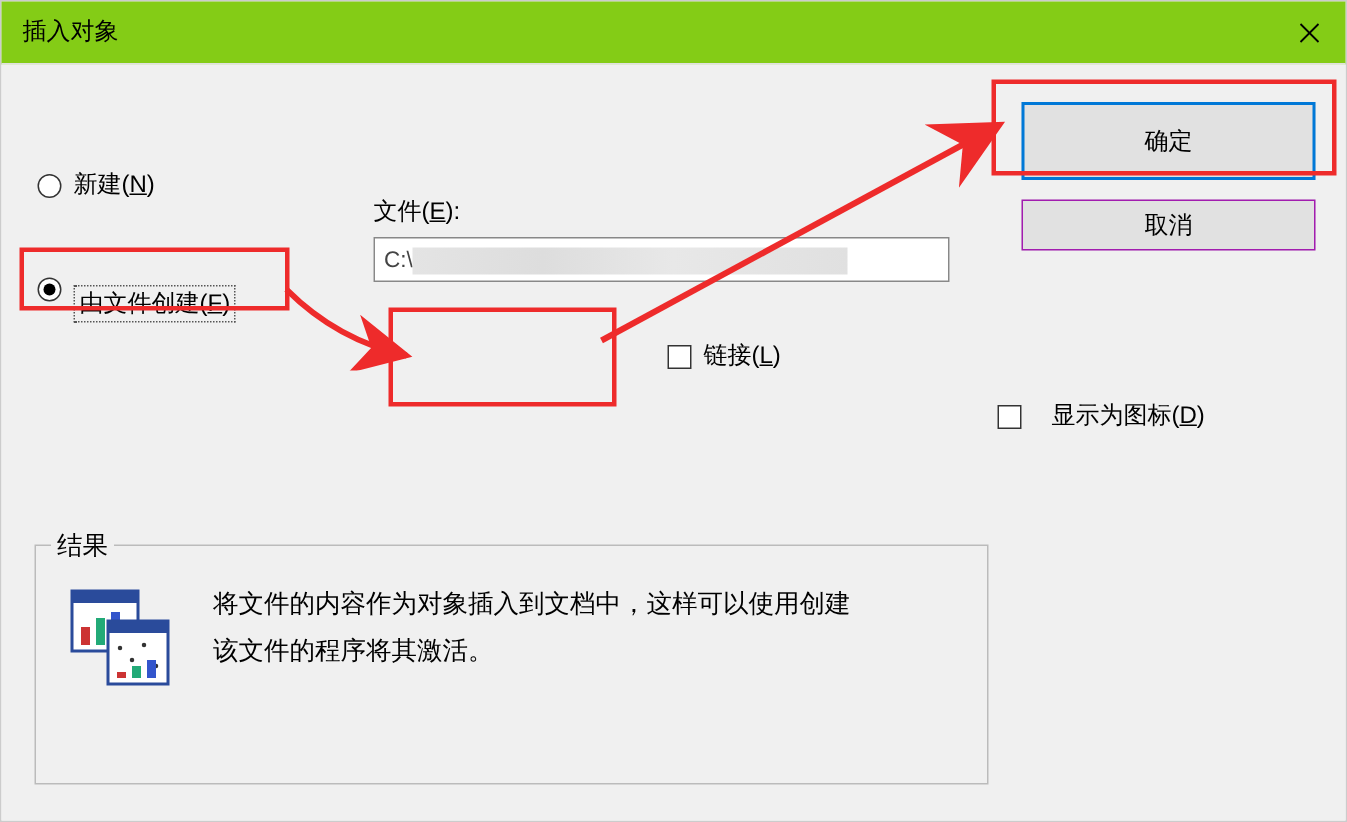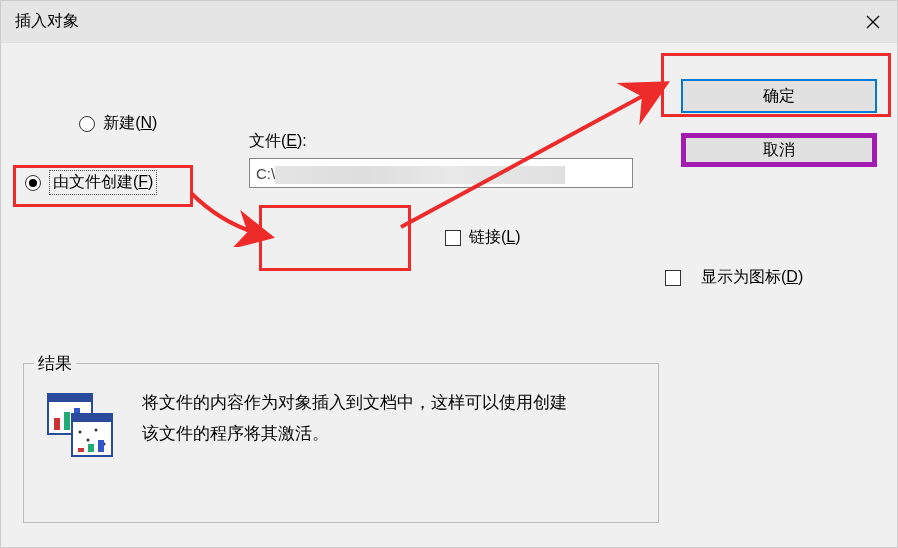--- a/index.html
+++ b/index.html
@@ -17,21 +17,21 @@
     position: relative;
     border: 1px solid #ccc;
   }
   .titlebar {
     height: 42px;
     display: flex;
     align-items: center;
     justify-content: space-between;
     padding: 0 0 0 14px;
     border-bottom: 1px solid #e0e0e0;
-    background: #e5e5e5;
+    background: #84cc16;
   }
   .titlebar .title {
     font-size: 16px;
   }
   .close-btn {
     width: 48px;
     height: 42px;
     display: flex;
     align-items: center;
     justify-content: center;
@@ -51,39 +51,39 @@
   .radio-group {
     position: absolute;
     left: 24px;
     top: 70px;
   }
   .radio-item {
     display: flex;
     align-items: center;
     font-size: 16px;
     cursor: pointer;
-    justify-content: flex-end;
   }
   .radio-outer {
     width: 16px; height: 16px;
     border: 1px solid #333;
     border-radius: 50%;
     margin-right: 8px;
     display: flex; align-items: center; justify-content: center;
     background: #fff;
   }
   .radio-inner {
     width: 8px; height: 8px;
     background: #000;
     border-radius: 50%;
   }
   .radio-item.create-new { margin-bottom: 36px; }
   .radio-item.from-file .radio-label {
     border: 1px dotted #555;
     padding: 1px 3px;
+    margin-top: 20px;
   }
 
   .highlight-red {
     position: absolute;
     border: 3px solid #ee2b2b;
     pointer-events: none;
   }
   .hl-fromfile { left: 12px; top: 122px; width: 180px; height: 42px; }
   .hl-browse  { left: 258px; top: 162px; width: 152px; height: 66px; }
   .hl-ok      { left: 660px; top: 10px; width: 230px; height: 64px; }
@@ -140,34 +140,34 @@
     width: 16px; height: 16px;
     border: 1px solid #333;
     background: #fff;
     margin-right: 8px;
   }
   .chk-link { position: absolute; left: 444px; top: 184px; }
   .chk-icon { position: absolute; left: 664px; top: 224px; gap: 12px; }
 
   .ok-btn {
     position: absolute;
-    left: 680px; top: 36px;
-    width: 196px; height: 34px;
+    left: 680px; top: 25px;
+    width: 196px; height: 52px;
     background: #e1e1e1;
     border: 2px solid #0078d7;
     font-size: 16px;
     display: flex; align-items: center; justify-content: center;
     cursor: pointer;
   }
   .cancel-btn {
     position: absolute;
     left: 680px; top: 90px;
     width: 196px; height: 34px;
     background: #e1e1e1;
-    border: 5px solid #a21caf;
+    border: 1px solid #a21caf;
     font-size: 16px;
     display: flex; align-items: center; justify-content: center;
     cursor: pointer;
   }
 
   .result-box {
     position: absolute;
     left: 22px;
     top: 320px;
     width: 636px;

